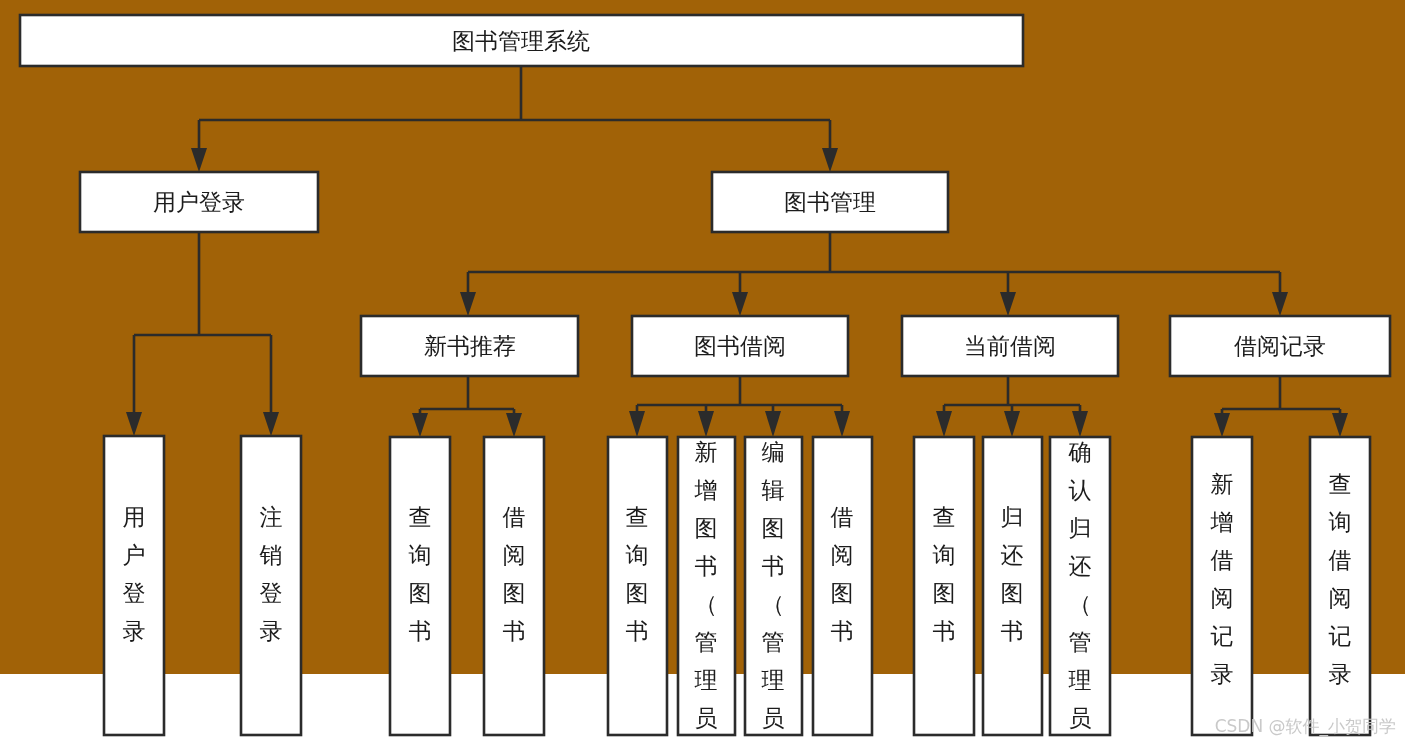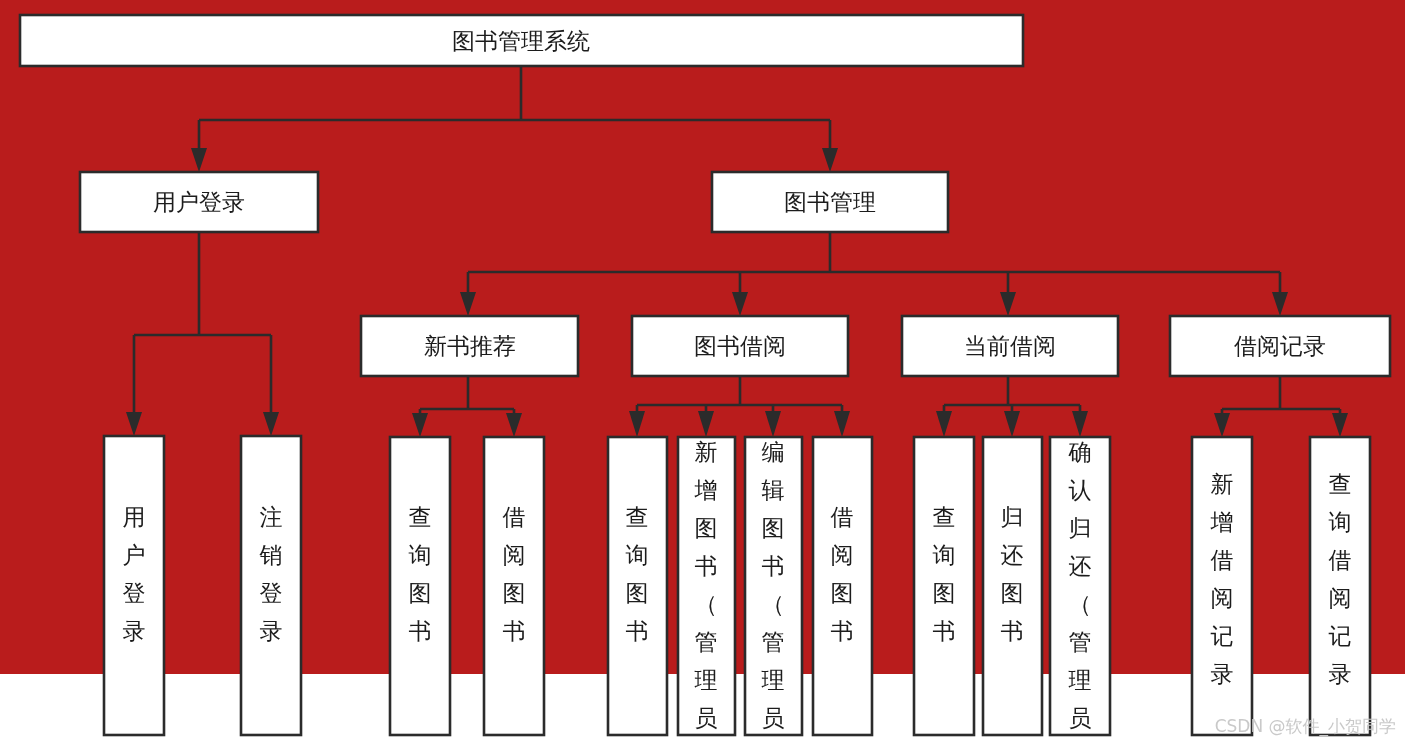--- a/index.html
+++ b/index.html
@@ -11,21 +11,21 @@
   body {
     width: 1405px;
     height: 747px;
     overflow: hidden;
     font-family: "DejaVu Sans", "Liberation Sans", sans-serif;
   }
   #diagram-root {
     position: relative;
     width: 1405px;
     height: 674px;
-    background: #b91c1c;
+    background: #a16207;
   }
   svg#flow-svg {
     position: absolute;
     left: 0;
     top: 0;
     width: 1405px;
     height: 747px;
     display: block;
   }
   .node-box {

